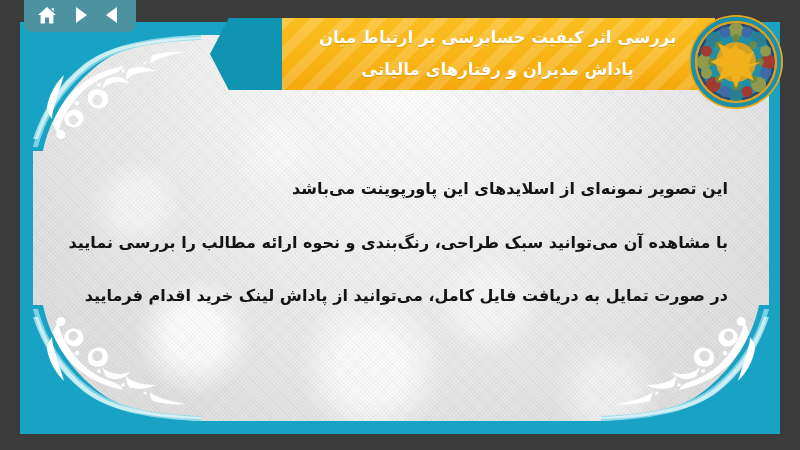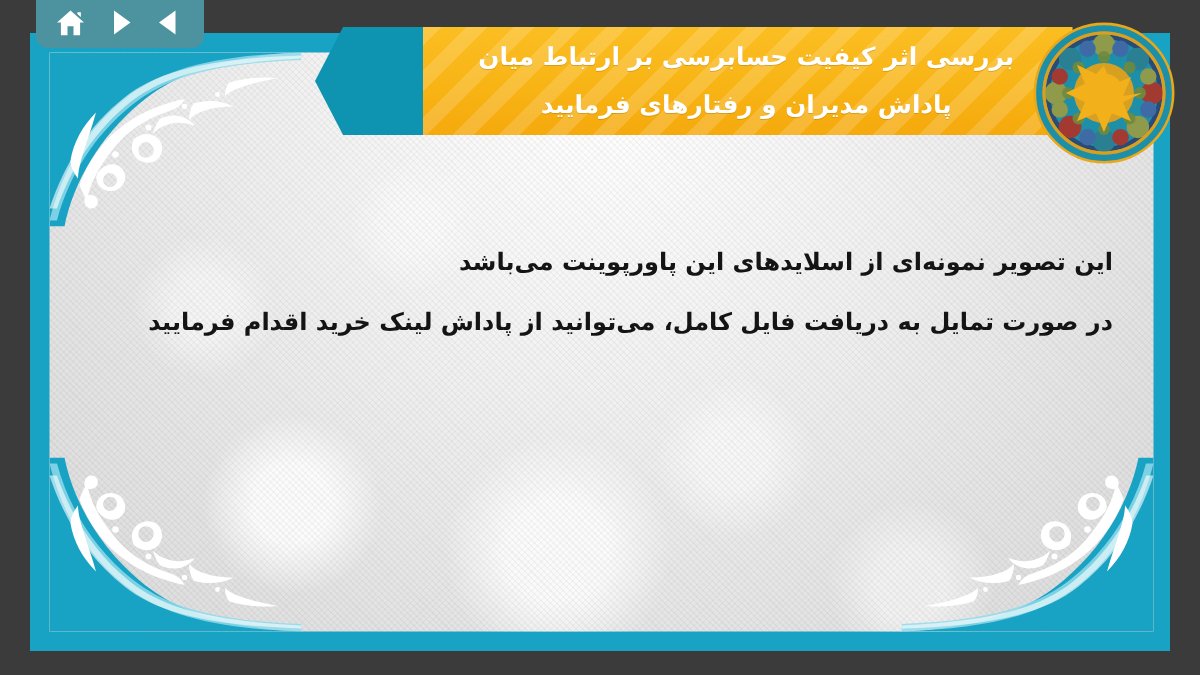--- a/index.html
+++ b/index.html
@@ -134,21 +134,21 @@
     left: 44px;
     right: 36px;
     top: 132px;
     direction: rtl;
     text-align: right;
     color: #141414;
     font-size: 16px;
     font-weight: 700;
     line-height: 2.35;
   }
-  .body-copy p { margin: 2px; white-space: nowrap; }
+  .body-copy p { margin: 16px; white-space: nowrap; }
 
   
   .navbar {
     position: absolute;
     left: 24px;
     top: -10px;
     width: 112px;
     height: 42px;
     background: #4d939f;
     border-radius: 8px;
@@ -239,30 +239,31 @@
           <circle cx="112" cy="28" r="1.6"></circle>
           <path d="M24,96 c3,-2 7,-1 8,2 c1,3 -1,6 -4,6 c-4,0 -6,-5 -4,-8z"></path>
           <path d="M120,20 c10,-3 22,-4 32,-3 c-10,2 -20,4 -29,8 c-2,1 -4,2 -6,4 c0,-4 1,-7 3,-9z"></path>
           <path d="M14,72 c2,-12 8,-23 17,-32 c-3,11 -7,21 -10,32 c-1,4 -2,8 -2,12 c-3,-4 -5,-8 -5,-12z"></path>
         </g>
       </svg>
     </div>
 
     <div class="body-copy">
       <p>این تصویر نمونه‌ای از اسلایدهای این پاورپوینت می‌باشد</p>
+      <p>با مشاهده آن می‌توانید سبک طراحی، رنگ‌بندی و نحوه ارائه مطالب را بررسی نمایید</p>
       <p>در صورت تمایل به دریافت فایل کامل، می‌توانید از پاداش لینک خرید اقدام فرمایید</p>
     </div>
 
   </div>
 
   <div class="banner">
     <div class="banner-body"></div>
     <div class="banner-arrow"></div>
     <div class="banner-text">بررسی اثر کیفیت حسابرسی بر ارتباط میان
-پاداش مدیران و رفتارهای فرمایید</div>
+پاداش مدیران و رفتارهای مالیاتی</div>
   </div>
 
   <div class="medallion">
     <svg width="96" height="96" viewBox="0 0 96 96" xmlns="http://www.w3.org/2000/svg">
       <circle cx="48" cy="48" r="47" fill="#e8a81a"></circle>
       <circle cx="48" cy="48" r="44" fill="#1d8fa8"></circle>
       <circle cx="48" cy="48" r="41" fill="#d8a020"></circle>
       <circle cx="48" cy="48" r="39" fill="#2a4a78"></circle>
       <circle cx="48" cy="48" r="36" fill="#1d8fa8"></circle>
 

